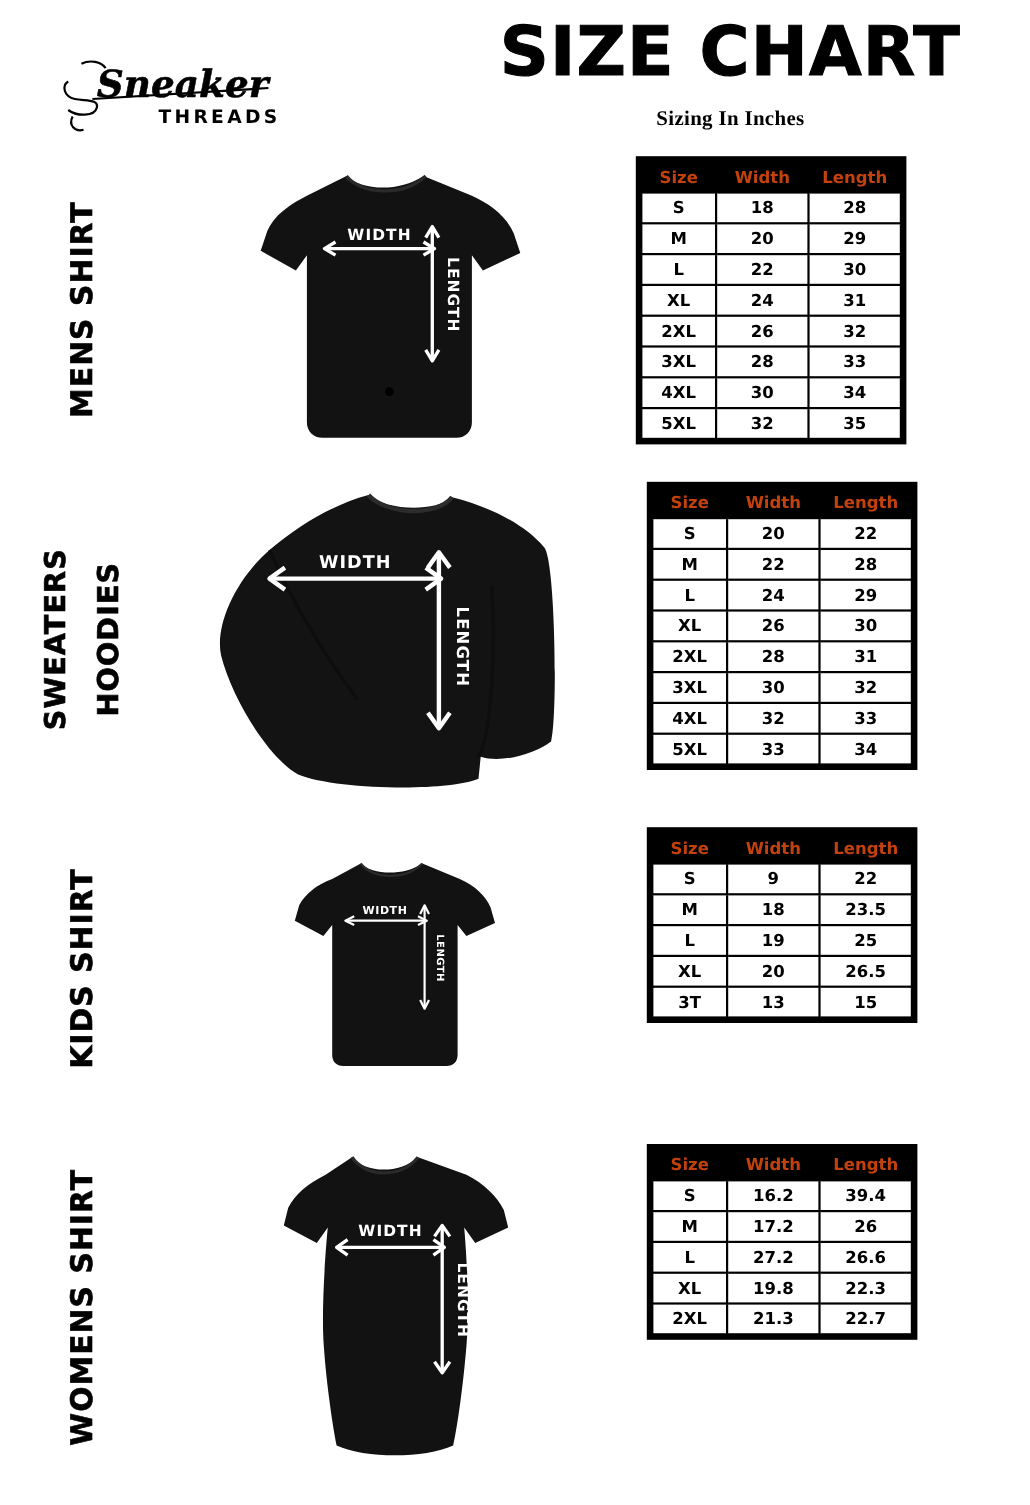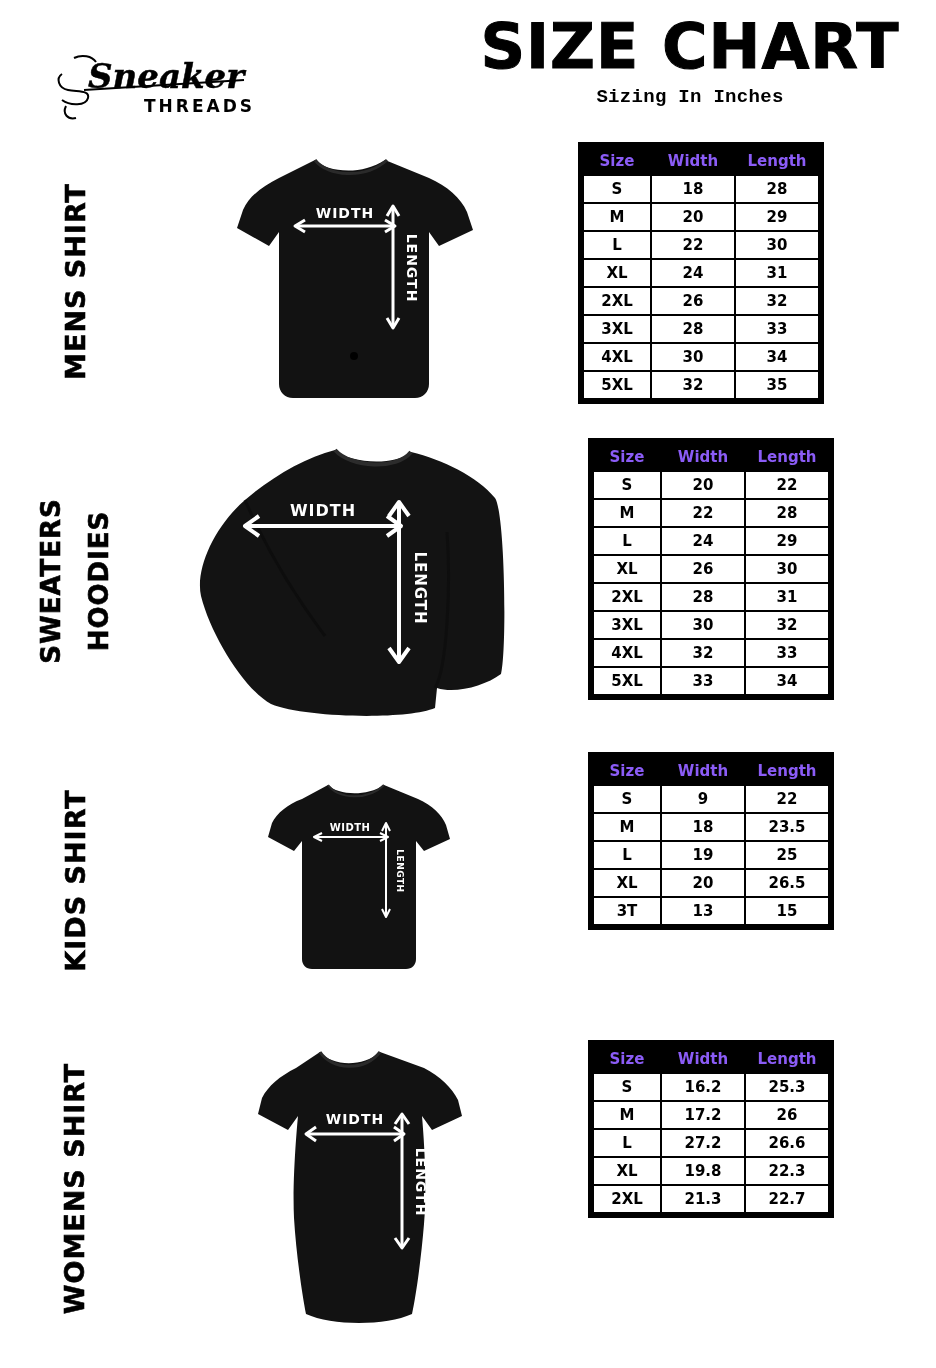--- a/index.html
+++ b/index.html
@@ -27,39 +27,39 @@
     position: absolute;
     left: 48px;
     top: 44px;
     width: 220px;
     height: 80px;
   }
   .logo svg { display: block; }
 
   .title-block {
     position: absolute;
-    left: 470px;
+    left: 444px;
     top: 16px;
     width: 440px;
     text-align: center;
   }
   .size-chart-title {
     font-family: "DejaVu Sans", sans-serif;
     font-weight: bold;
     font-size: 62px;
     letter-spacing: 1px;
     line-height: 1;
     margin: 0;
     -webkit-text-stroke: 1px #000;
   }
   .sizing-sub {
-    font-family: Liberation Mono, monospace;
+    font-family: Liberation Serif, serif;
     font-weight: bold;
     font-size: 19px;
-    margin-top: 8px;
+    margin-top: 20px;
     letter-spacing: 0.3px;
     text-align: center;
   }
 
   
   .section {
     position: absolute;
     left: 0;
     width: 936px;
   }
@@ -125,21 +125,21 @@
     background: #fff;
     border: 2px solid #000;
     font-family: "DejaVu Sans", sans-serif;
     font-weight: bold;
     text-align: center;
     font-size: 15px;
     padding: 0;
   }
   table.size-table th {
     background: #000;
-    color: #8b5cf6;
+    color: #c2410c;
     font-size: 15px;
     height: 26px;
   }
   table.size-table td { height: 26px; }
   .col-size { width: 66px; }
   .col-width { width: 82px; }
   .col-length { width: 82px; }
 
   .tbl-1 { left: 578px; top: 6px; }
   .tbl-2 { left: 588px; top: 12px; }
@@ -449,21 +449,21 @@
         <tr>
           <th class="col-size">Size</th>
           <th class="col-width">Width</th>
           <th class="col-length">Length</th>
         </tr>
       </thead>
       <tbody>
         <tr>
             <td>S</td>
             <td>16.2</td>
-            <td>25.3</td>
+            <td>39.4</td>
           </tr>
         <tr>
             <td>M</td>
             <td>17.2</td>
             <td>26</td>
           </tr>
         <tr>
             <td>L</td>
             <td>27.2</td>
             <td>26.6</td>

